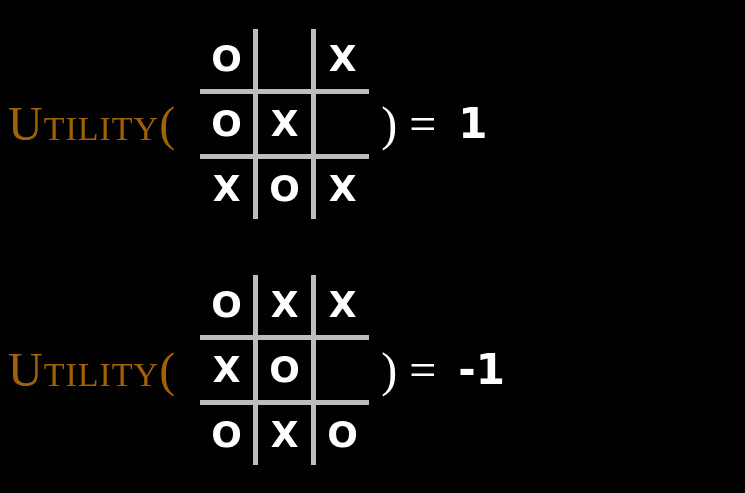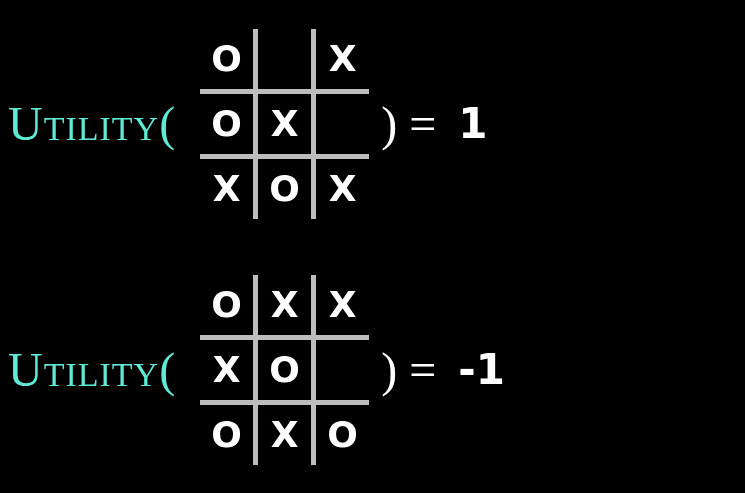--- a/index.html
+++ b/index.html
@@ -23,21 +23,21 @@
     padding-left: 8px;
   }
 
   
   .expr {
     display: flex;
     align-items: center;
   }
 
   .fn {
-    color: #5eead4;
+    color: #a16207;
     font-size: 48px;
     font-variant: small-caps;
     letter-spacing: 1px;
     white-space: pre;
   }
 
   .close {
     color: #ffffff;
     font-size: 48px;
     white-space: pre;

